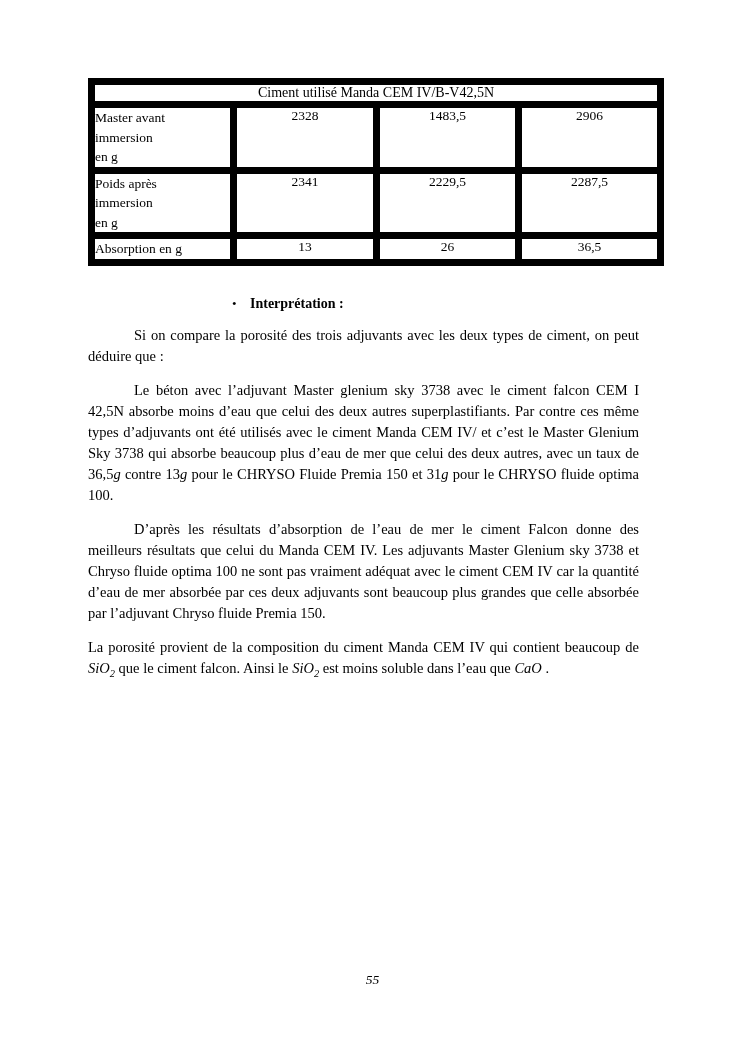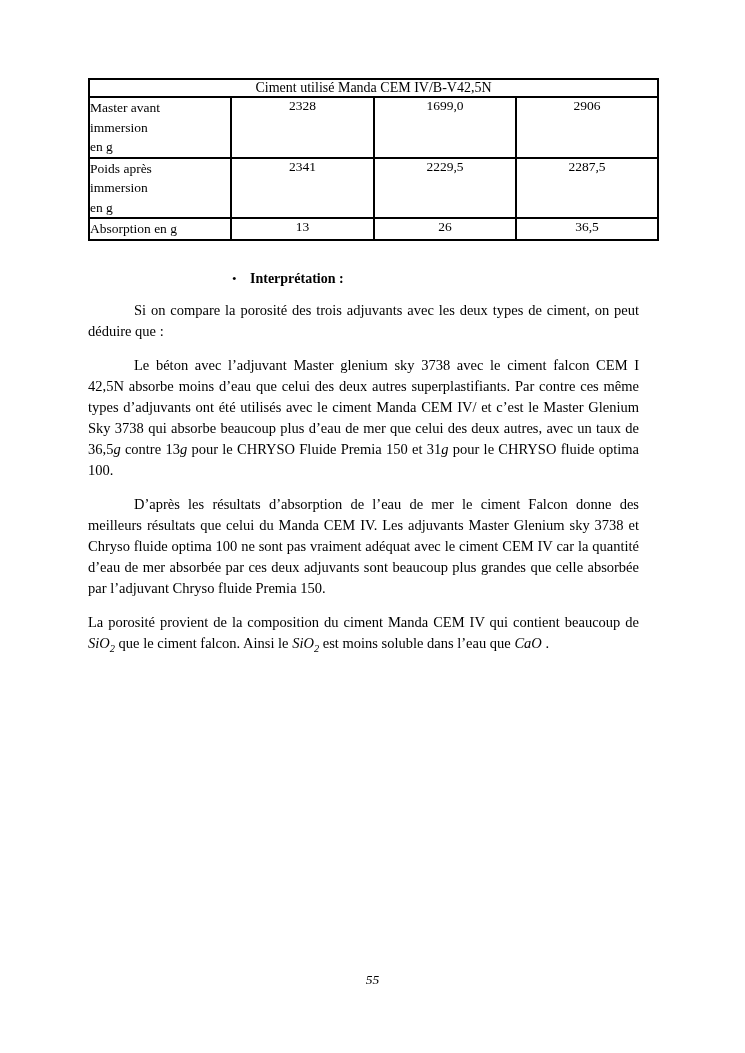--- a/index.html
+++ b/index.html
@@ -24,21 +24,21 @@
   }
 
   
   table.data-table {
     border-collapse: collapse;
     width: 569px;
     table-layout: fixed;
     font-size: 13.5px;
   }
   table.data-table td {
-    border: 2px solid #000000;
+    border: 7px solid #000000;
     padding: 0;
     vertical-align: top;
   }
   td.title-cell {
     text-align: center;
     padding: 6px 4px 7px 4px;
     font-size: 14px;
   }
   td.label-cell {
     padding: 6px 4px 6px 7px;
@@ -118,21 +118,21 @@
       <tr>
         <td class="title-cell" colspan="4">Ciment utilisé Manda CEM IV/B-V42,5N</td>
       </tr>
       <tr>
         <td class="label-cell">
           <div>Master avant</div>
           <div>immersion</div>
           <div>en g</div>
         </td>
         <td class="value-cell">2328</td>
-        <td class="value-cell">1699,0</td>
+        <td class="value-cell">1483,5</td>
         <td class="value-cell">2906</td>
       </tr>
       <tr>
         <td class="label-cell">
           <div>Poids après</div>
           <div>immersion</div>
           <div>en g</div>
         </td>
         <td class="value-cell">2341</td>
         <td class="value-cell">2229,5</td>

